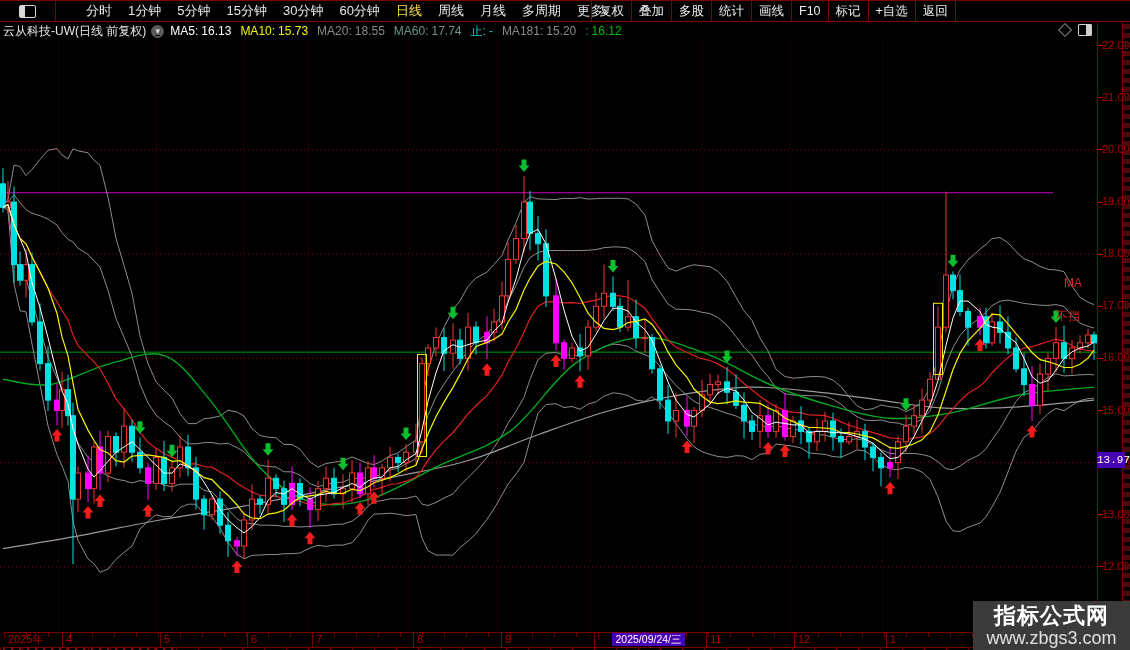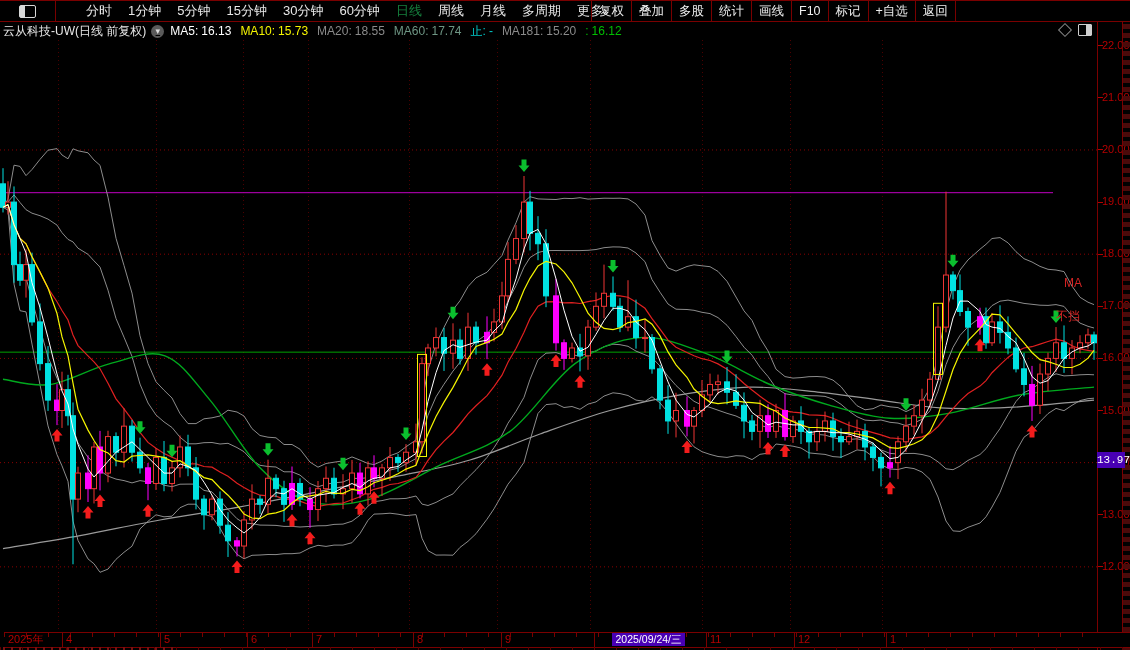--- a/index.html
+++ b/index.html
@@ -6,21 +6,21 @@
   .app{position:relative;width:1130px;height:650px;background:#000;overflow:hidden;
        font-family:"Liberation Sans","DejaVu Sans",sans-serif;}
   
   .topbar{position:absolute;left:0;top:0;width:1130px;height:20px;background:#000;
           border-top:1px solid #7a0000;border-bottom:1px solid #7a0000;z-index:6;display:flex;align-items:center;}
   .winbox{width:55px;height:100%;border-right:1px solid #7a0000;display:flex;align-items:center;justify-content:center;}
   .wicon{width:15px;height:11px;border:1px solid #d8d8d8;border-radius:2px;display:flex;}
   .wicon i{display:block;width:5px;height:100%;background:#d8d8d8;}
   .periods{display:flex;gap:16px;margin-left:30px;font-size:13px;color:#e8e8e8;white-space:nowrap;}
   .pd{cursor:default;}
-  .pd.active{color:#15803d;}
+  .pd.active{color:#fde047;}
   .actions{position:absolute;left:591px;top:0;height:100%;display:flex;}
   .act{padding:0 7px;display:flex;align-items:center;font-size:12.5px;color:#f0f0f0;border-left:1px solid #7a0000;}
   .act:last-child{border-right:1px solid #7a0000;}
   
   .titlebar{position:absolute;left:0;top:22px;width:1130px;height:18px;display:flex;align-items:center;z-index:6;font-size:12px;text-decoration:underline;}
   .stock{color:#e8e8e8;margin-left:3px;white-space:nowrap;}
   .chevcirc{width:13px;height:13px;border-radius:50%;background:#5a5a5a;color:#ddd;font-size:9px;line-height:13px;
             text-align:center;margin:0 6px 0 5px;}
   .ind{margin-right:9px;white-space:nowrap;}
   .ind i{font-style:normal;margin-right:3px;}
@@ -510,13 +510,17 @@
       <div class="mdiv" style="left: 882px;"></div>
       <div class="mlabel" style="left: 886px;">1</div>
     </div>
   <div class="sliver">
       <i></i>
     </div>
 
   <div class="pricebadge">13.97</div>
   <div class="datebadge">2025/09/24/三</div>
 
+  <div class="watermark">
+    <div class="wm1">指标公式网</div>
+    <div class="wm2">www.zbgs3.com</div>
+  </div>
 </div>
 
 </body></html>

